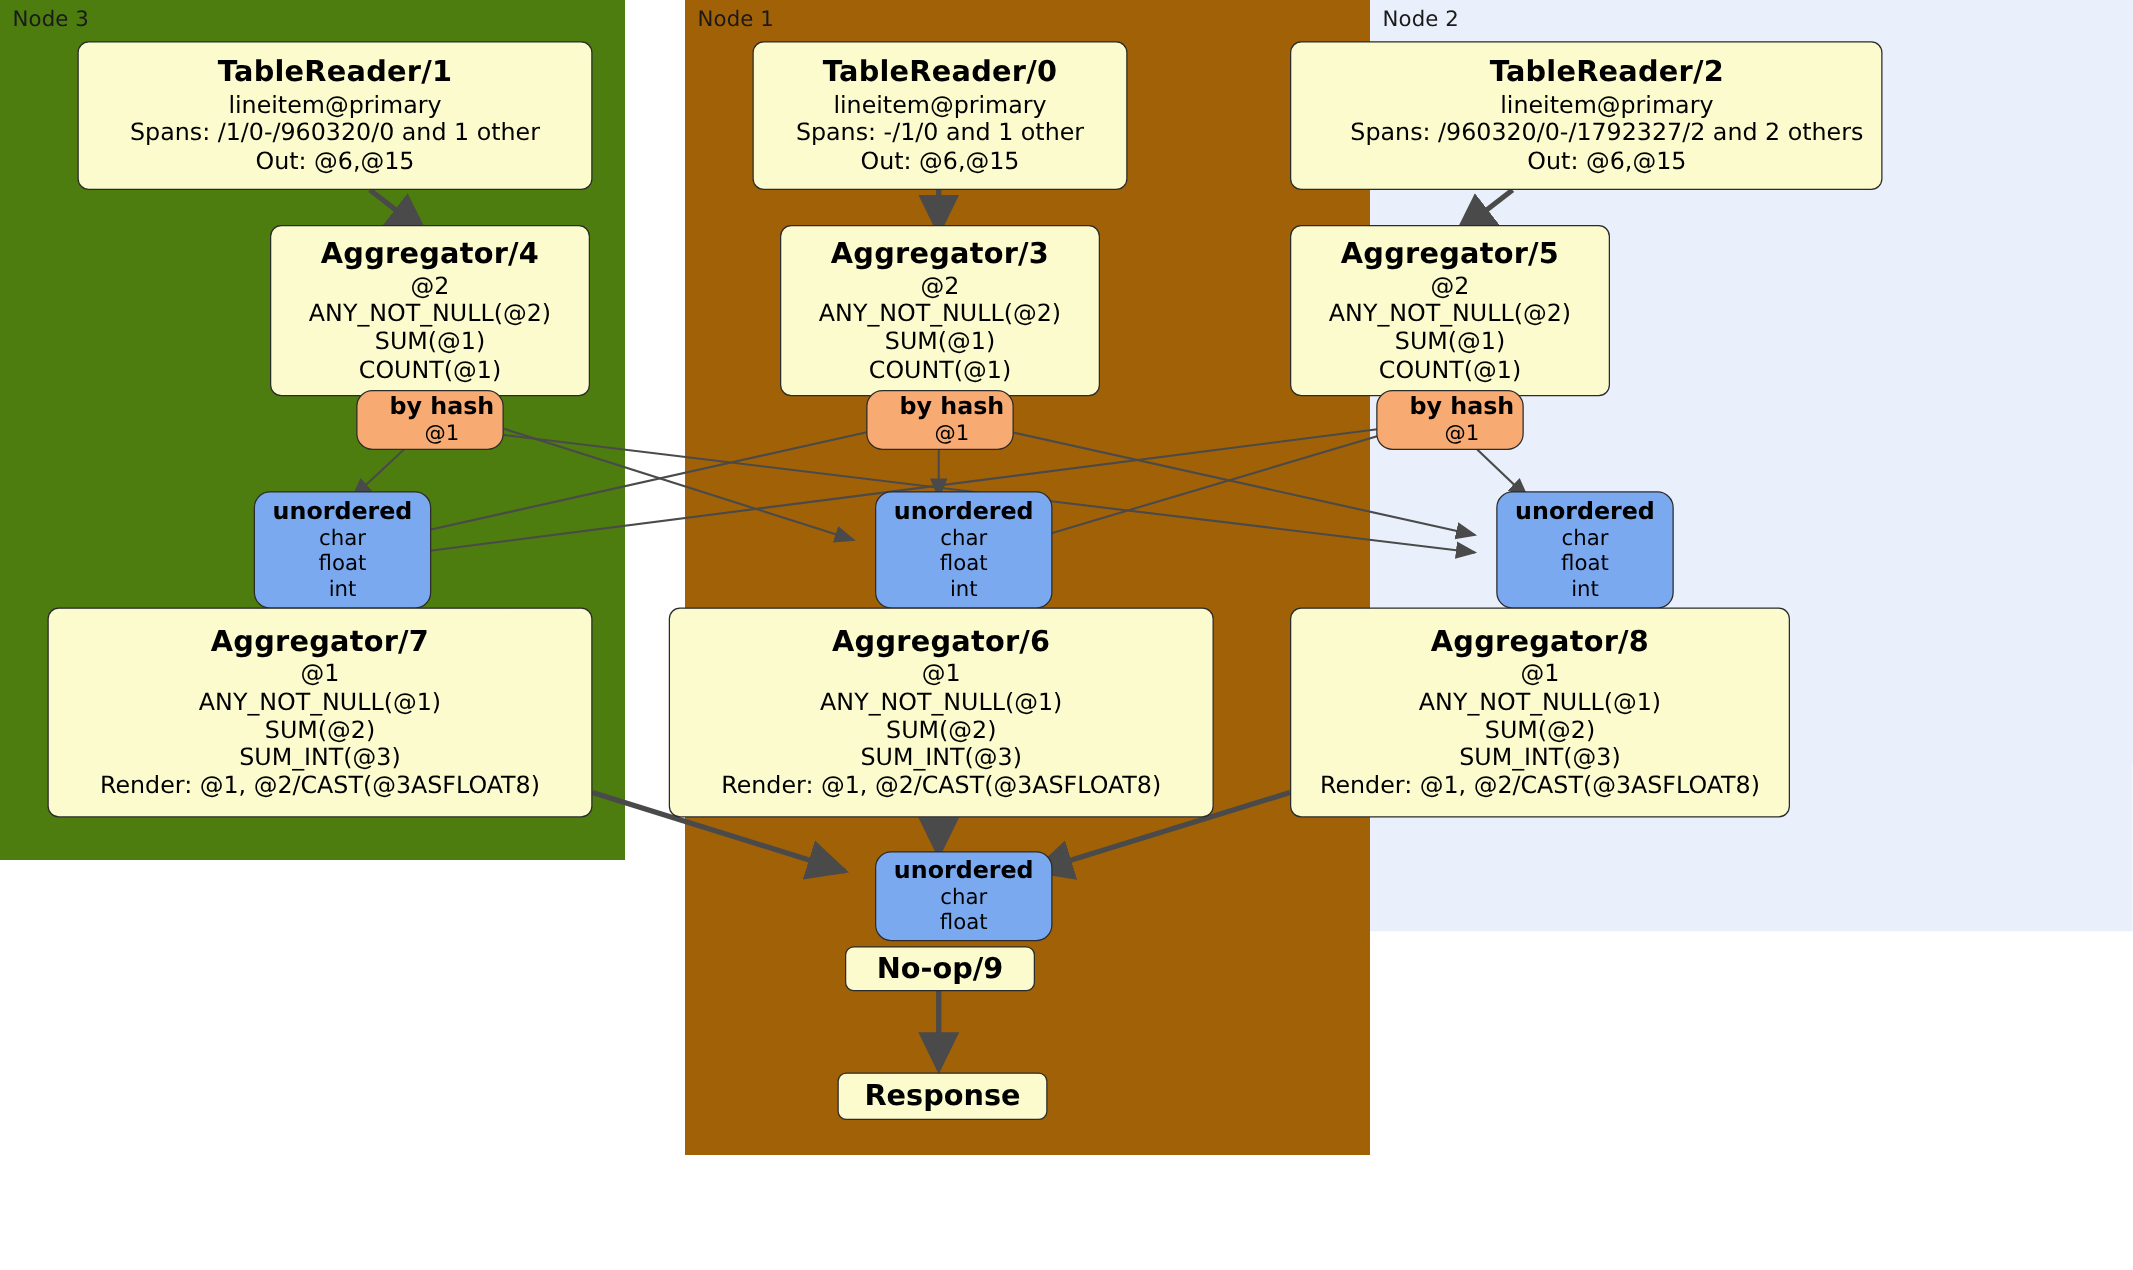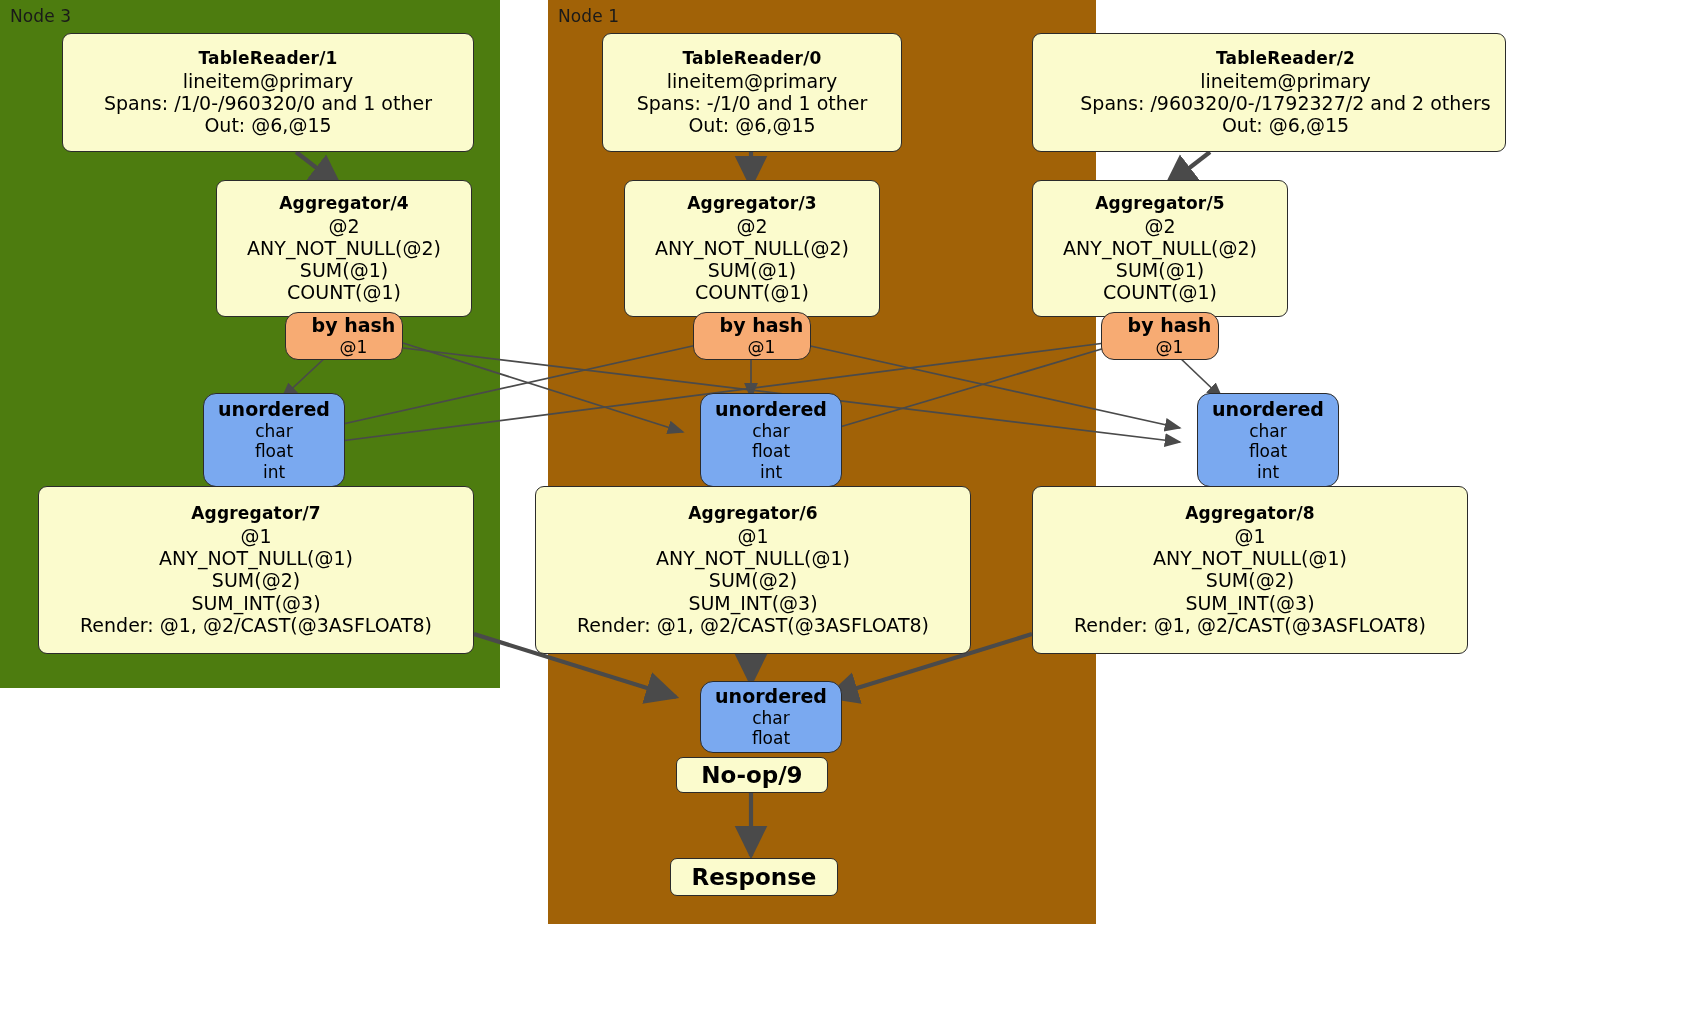--- a/index.html
+++ b/index.html
@@ -12,21 +12,21 @@
               letter-spacing:.1px;white-space:nowrap;}
 
   svg.edges{position:absolute;left:0;top:0;width:1706px;height:1016px;
             overflow:visible;pointer-events:none;}
 
   .proc{position:absolute;box-sizing:border-box;background:#fbfbcd;
         border:1.6px solid #2b2b2b;border-radius:9px;
         display:flex;flex-direction:column;align-items:center;
         justify-content:center;text-align:center;line-height:1.17;
         color:#000;}
-  .proc .ttl{font-weight:bold;font-size:17px;letter-spacing:.2px;margin-bottom:1px;}
+  .proc .ttl{font-weight:bold;font-size:23px;letter-spacing:.2px;margin-bottom:1px;}
   .proc .ln{font-size:19px;white-space:nowrap;}
 
   .router{position:absolute;box-sizing:border-box;border:1.6px solid #2b2b2b;
           border-radius:13px;display:flex;flex-direction:column;
           align-items:center;justify-content:center;text-align:center;
           line-height:1.2;color:#000;}
   .router .ttl{font-weight:bold;font-size:19px;}
   .router .ln{font-size:17px;}
   .r-hash{background:#f7ab73;padding-left:19px;}
   .r-unord{background:#7aa9f0;margin-left:19px;}
@@ -42,20 +42,23 @@
 <div id="stage">
 
   <div class="node-panel" style="left:0px;top:0px;width:500px;height:688px;background:#4d7c0f;">
     <span class="node-label">Node 3</span>
   </div>
 
   <div class="node-panel" style="left:548px;top:0px;width:548px;height:924px;background:#a16207;">
     <span class="node-label">Node 1</span>
   </div>
 
+  <div class="node-panel" style="left:1096px;top:0px;width:610px;height:745px;background:#eaf0fb;">
+    <span class="node-label">Node 2</span>
+  </div>
 
   <svg class="edges" viewBox="0 0 1706 1016">
     <defs>
       <marker id="ahThick" markerWidth="9" markerHeight="9" refX="7.2" refY="4.5" orient="auto" markerUnits="strokeWidth">
         <path d="M0,0.6 L8,4.5 L0,8.4 z" fill="#4a4a4a"></path>
       </marker>
       <marker id="ahThin" markerWidth="11" markerHeight="11" refX="9" refY="5.5" orient="auto" markerUnits="strokeWidth">
         <path d="M0,1.4 L10,5.5 L0,9.6 z" fill="#4a4a4a"></path>
       </marker>
     </defs>
@@ -179,21 +182,21 @@
 
   <div class="proc" style="left:535px;top:486px;width:436px;height:168px;">
     <div class="ttl">Aggregator/6</div>
     <div class="ln">@1</div>
     <div class="ln">ANY_NOT_NULL(@1)</div>
     <div class="ln">SUM(@2)</div>
     <div class="ln">SUM_INT(@3)</div>
     <div class="ln">Render: @1, @2/CAST(@3ASFLOAT8)</div>
   </div>
 
-  <div class="proc" style="left:1032px;top:486px;width:436px;height:168px;">
+  <div class="proc" style="left:1032px;top:486px;width:400px;height:168px;">
     <div class="ttl">Aggregator/8</div>
     <div class="ln">@1</div>
     <div class="ln">ANY_NOT_NULL(@1)</div>
     <div class="ln">SUM(@2)</div>
     <div class="ln">SUM_INT(@3)</div>
     <div class="ln">Render: @1, @2/CAST(@3ASFLOAT8)</div>
   </div>
 
   <div class="router r-unord" style="left:681px;top:681px;width:142px;height:72px;">
     <div class="ttl">unordered</div>

